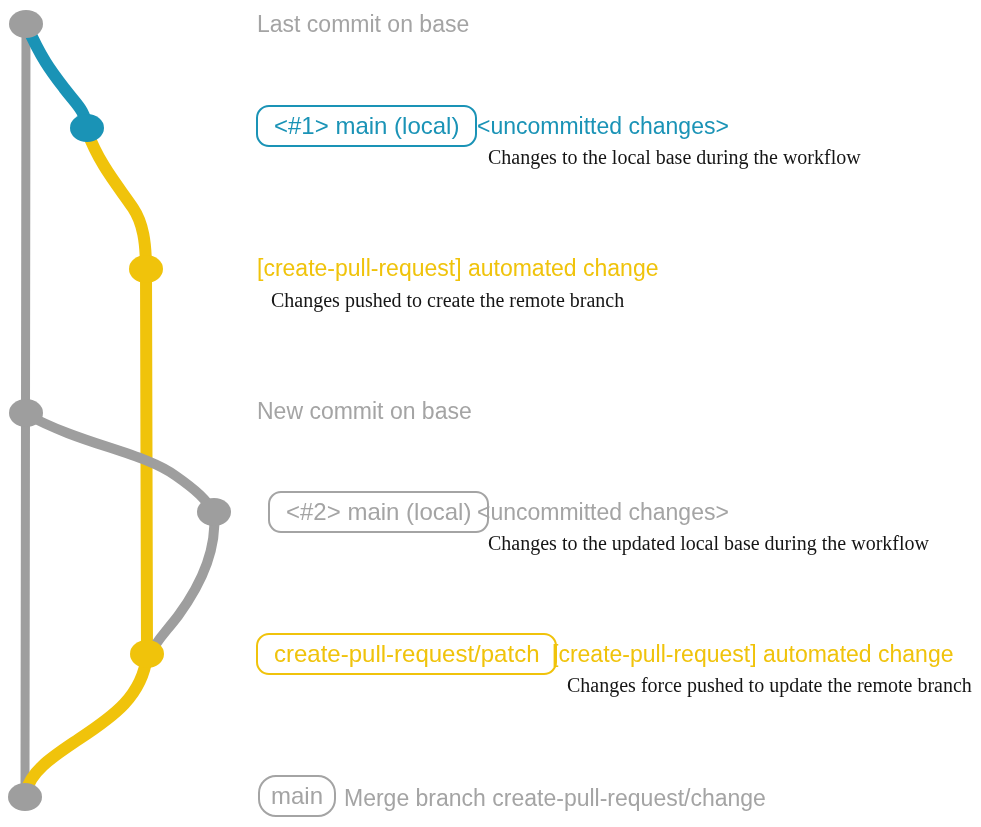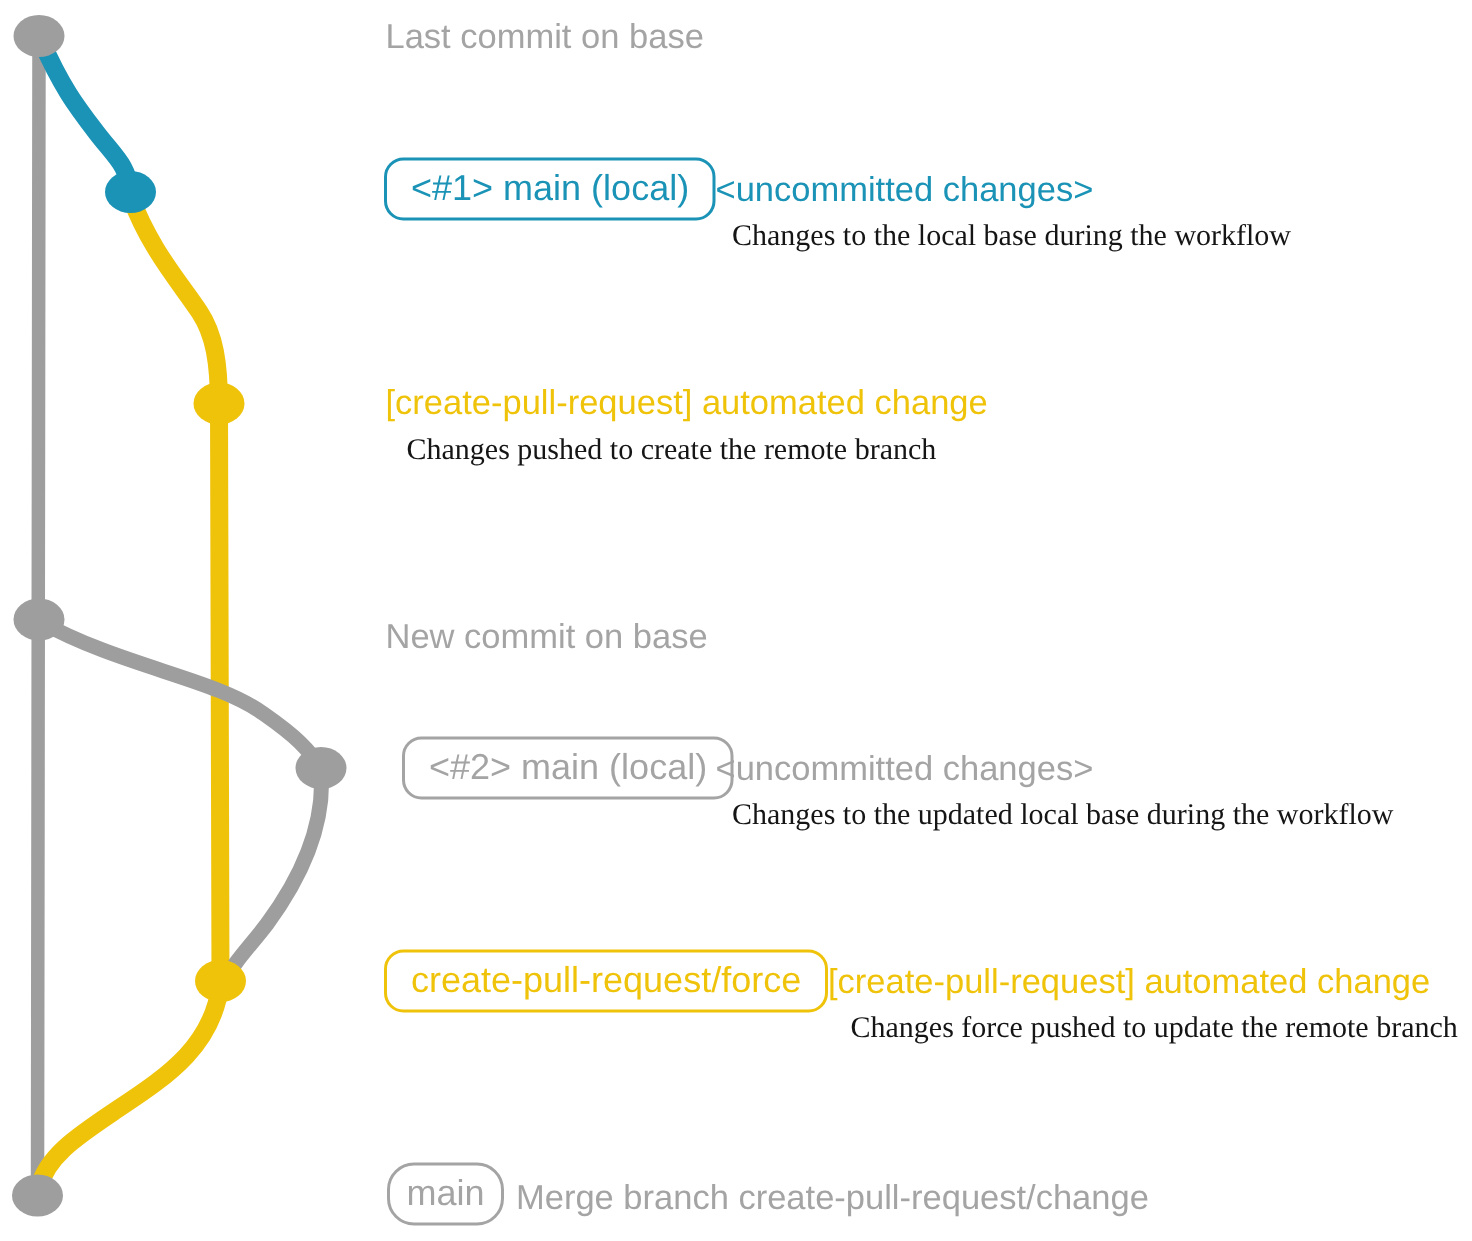--- a/index.html
+++ b/index.html
@@ -58,26 +58,26 @@
 
   <div class="abs sans-label gray-t" style="left:257px;top:12px;">Last commit on base</div>
 
   <div class="abs badge blue" style="left:256px;top:105px;">&lt;#1&gt; main (local)</div>
   <div class="abs sans-label blue-t" style="left:477px;top:114px;">&lt;uncommitted changes&gt;</div>
   <div class="abs desc" style="left:488px;top:145px;">Changes to the local base during the workflow</div>
 
   <div class="abs sans-label yellow-t" style="left:257px;top:256px;">[create-pull-request] automated change</div>
   <div class="abs desc" style="left:271px;top:288px;">Changes pushed to create the remote branch</div>
 
-  <div class="abs sans-label gray-t" style="left:257px;top:399px;margin-top:13px;">New commit on base</div>
+  <div class="abs sans-label gray-t" style="left:257px;top:399px;">New commit on base</div>
 
   <div class="abs badge gray" style="left:268px;top:491px;">&lt;#2&gt; main (local)</div>
   <div class="abs sans-label gray-t" style="left:477px;top:500px;">&lt;uncommitted changes&gt;</div>
   <div class="abs desc" style="left:488px;top:531px;">Changes to the updated local base during the workflow</div>
 
-  <div class="abs badge yellow" style="left:256px;top:633px;">create-pull-request/force</div>
+  <div class="abs badge yellow" style="left:256px;top:633px;">create-pull-request/patch</div>
   <div class="abs sans-label yellow-t" style="left:552px;top:642px;">[create-pull-request] automated change</div>
   <div class="abs desc" style="left:567px;top:673px;">Changes force pushed to update the remote branch</div>
 
   <div class="abs badge gray small" style="left:258px;top:775px;border-radius:18px;">main</div>
   <div class="abs sans-label gray-t" style="left:344px;top:786px;">Merge branch create-pull-request/change</div>
 
 </div>
 
 </body></html>

